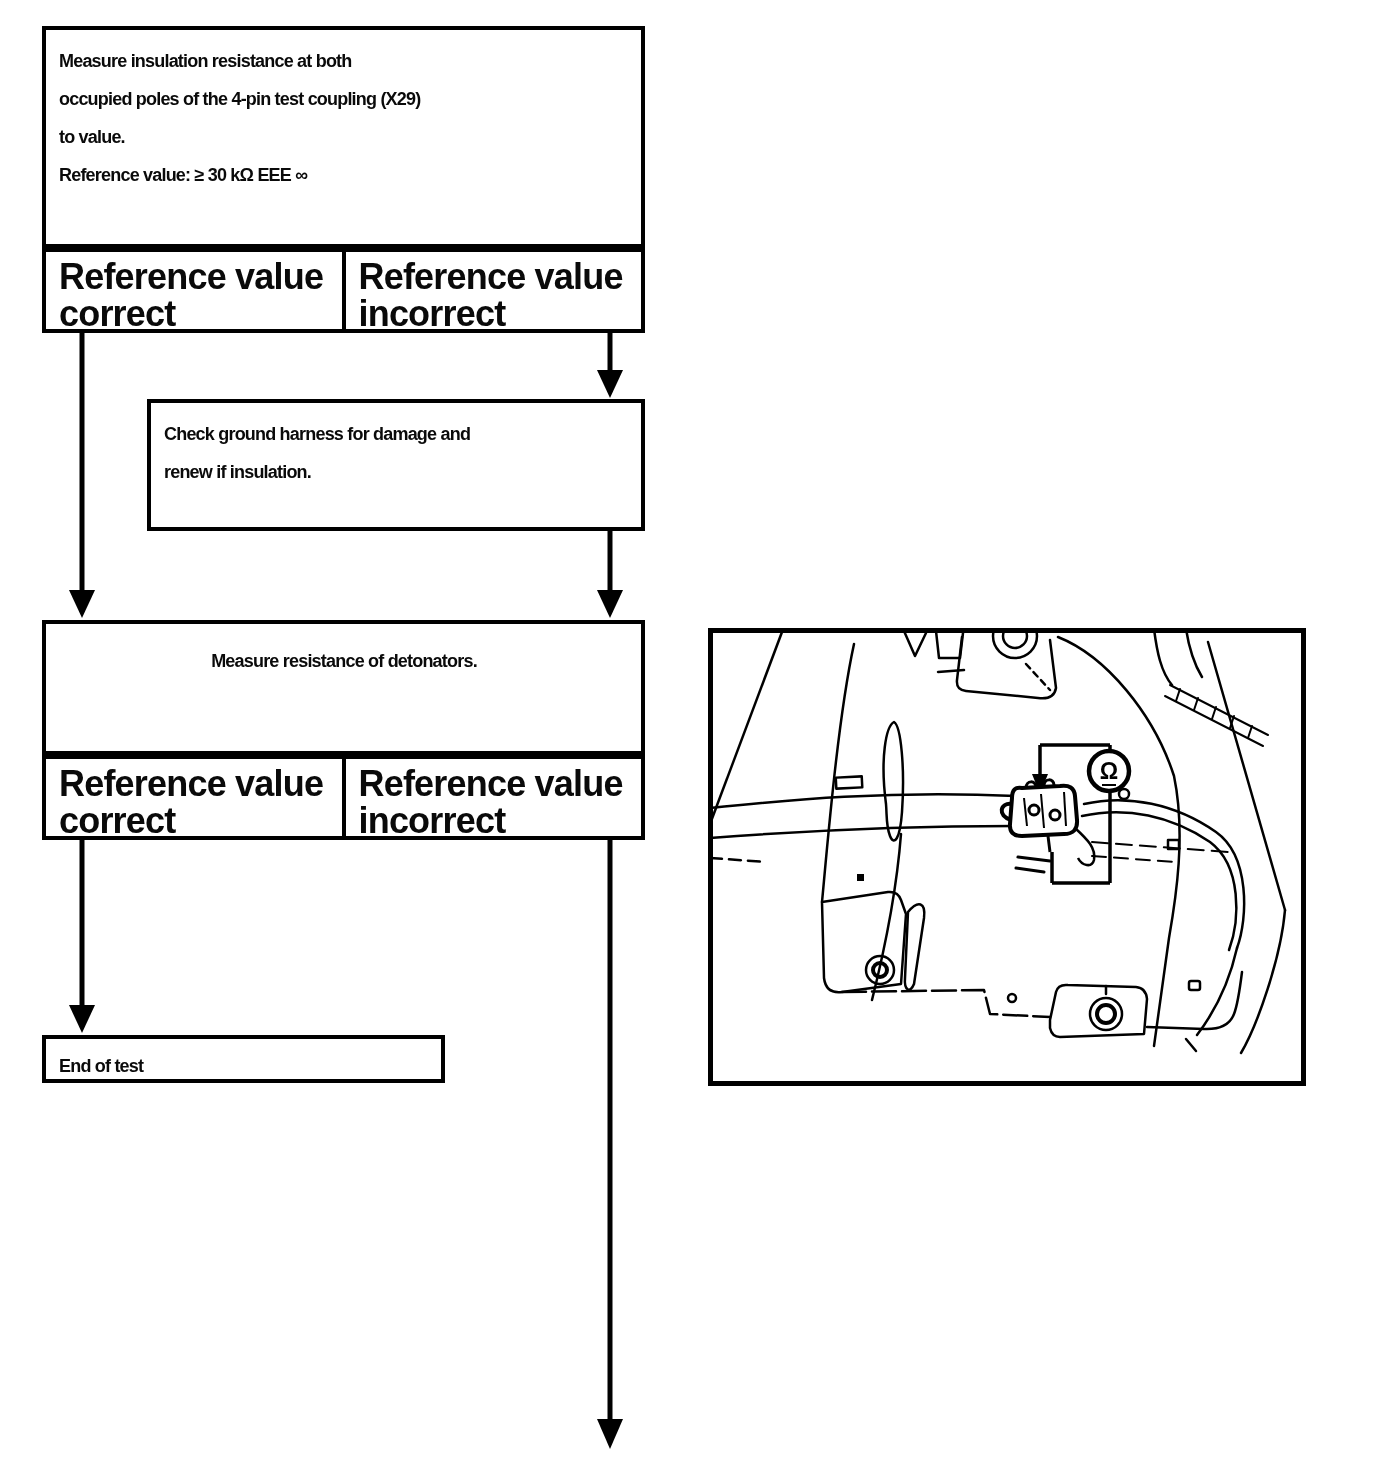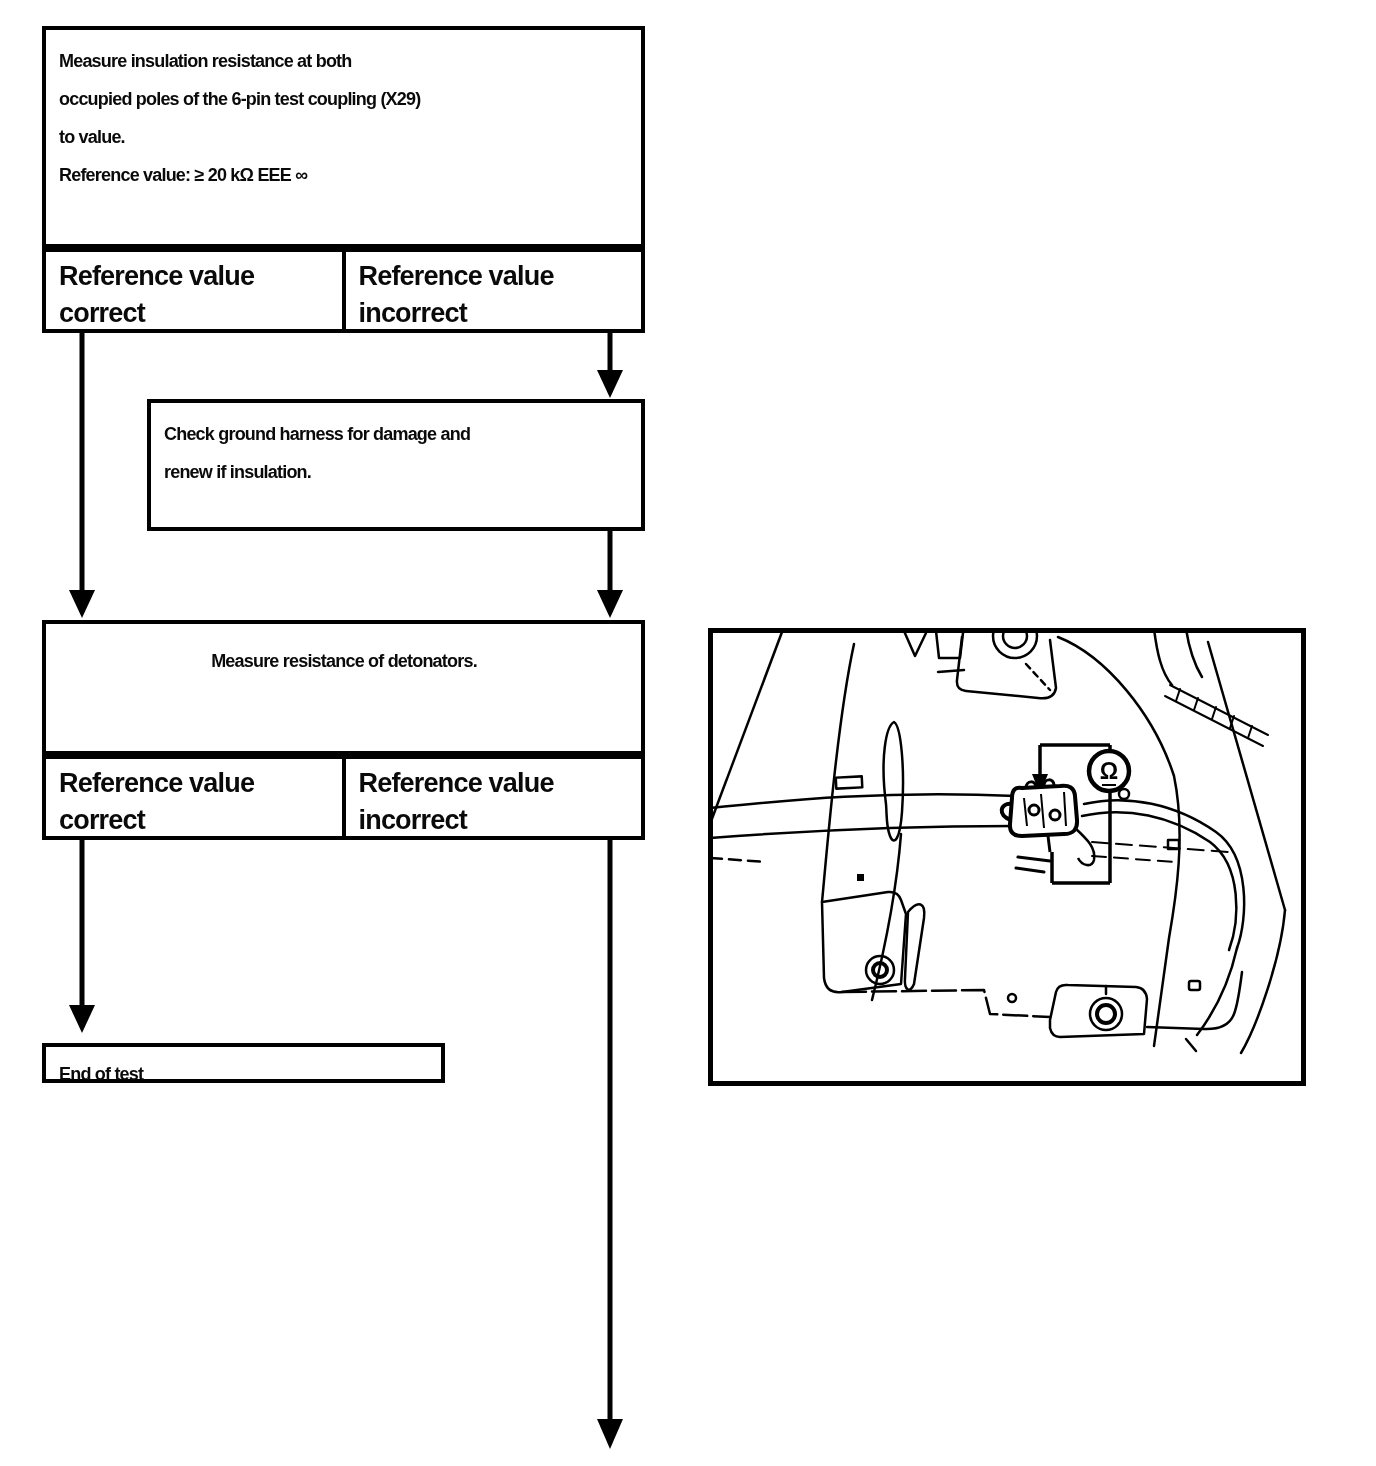--- a/index.html
+++ b/index.html
@@ -10,37 +10,37 @@
   .fc-box {
     position:absolute; box-sizing:border-box; border:4px solid #000; background:#fff;
     padding:12px 12px 0 13px; font-size:18px; line-height:38px; letter-spacing:-0.8px;
   }
   .fc-box .line { white-space:nowrap; }
   .fc-row {
     position:absolute; box-sizing:border-box; border:4px solid #000; background:#fff; display:flex;
   }
   .fc-cell {
     flex:1; box-sizing:border-box; padding:6px 10px 0 13px;
-    font-size:27px; line-height:37px; letter-spacing:-0.8px;
+    font-size:36px; line-height:37px; letter-spacing:-0.8px;
   }
   .fc-cell.cell-left { border-right:4px solid #000; }
   .arrows { position:absolute; left:0; top:0; width:1376px; height:1466px; pointer-events:none; }
   .figure { position:absolute; left:708px; top:628px; width:598px; height:458px; }
   .figure svg { display:block; }
 </style>
 </head>
 <body>
 
 <div class="canvas">
 
   <div class="fc-box" style="left:42px; top:26px; width:603px; height:222px;">
     <div class="line">Measure insulation resistance at both</div>
-    <div class="line">occupied poles of the 6-pin test coupling (X29)</div>
+    <div class="line">occupied poles of the 4-pin test coupling (X29)</div>
     <div class="line">to value.</div>
-    <div class="line">Reference value:  ≥  20 kΩ EEE ∞</div>
+    <div class="line">Reference value:  ≥  30 kΩ EEE ∞</div>
   </div>
 
   <div class="fc-row" style="left:42px; top:248px; width:603px; height:85px;">
     <div class="fc-cell cell-left">
       <div class="line">Reference value</div>
       <div class="line">correct</div>
     </div>
     <div class="fc-cell">
       <div class="line">Reference value</div>
       <div class="line">incorrect</div>
@@ -60,21 +60,21 @@
     <div class="fc-cell cell-left">
       <div class="line">Reference value</div>
       <div class="line">correct</div>
     </div>
     <div class="fc-cell">
       <div class="line">Reference value</div>
       <div class="line">incorrect</div>
     </div>
   </div>
 
-  <div class="fc-box" style="left:42px; top:1035px; width:403px; height:40px; padding-top:8px;margin-top:8px;">
+  <div class="fc-box" style="left:42px; top:1035px; width:403px; height:48px; padding-top:8px;">
     <div class="line">End of test</div>
   </div>
 
   <svg class="arrows" viewBox="0 0 1376 1466">
     <g stroke="#000" stroke-width="5" fill="#000">
 
       <line x1="82" y1="333" x2="82" y2="592"></line>
       <polygon points="69,590 95,590 82,618" stroke="none"></polygon>
 
       <line x1="610" y1="333" x2="610" y2="372"></line>

